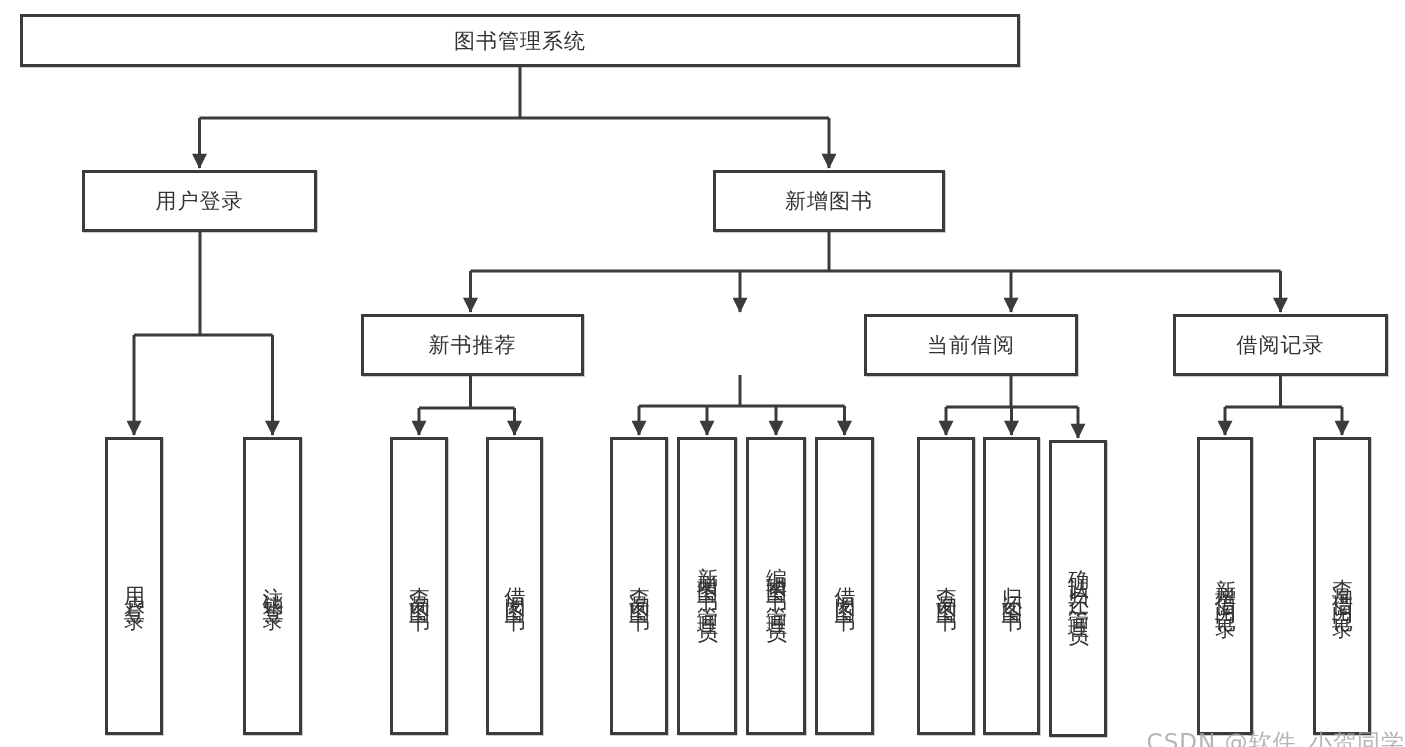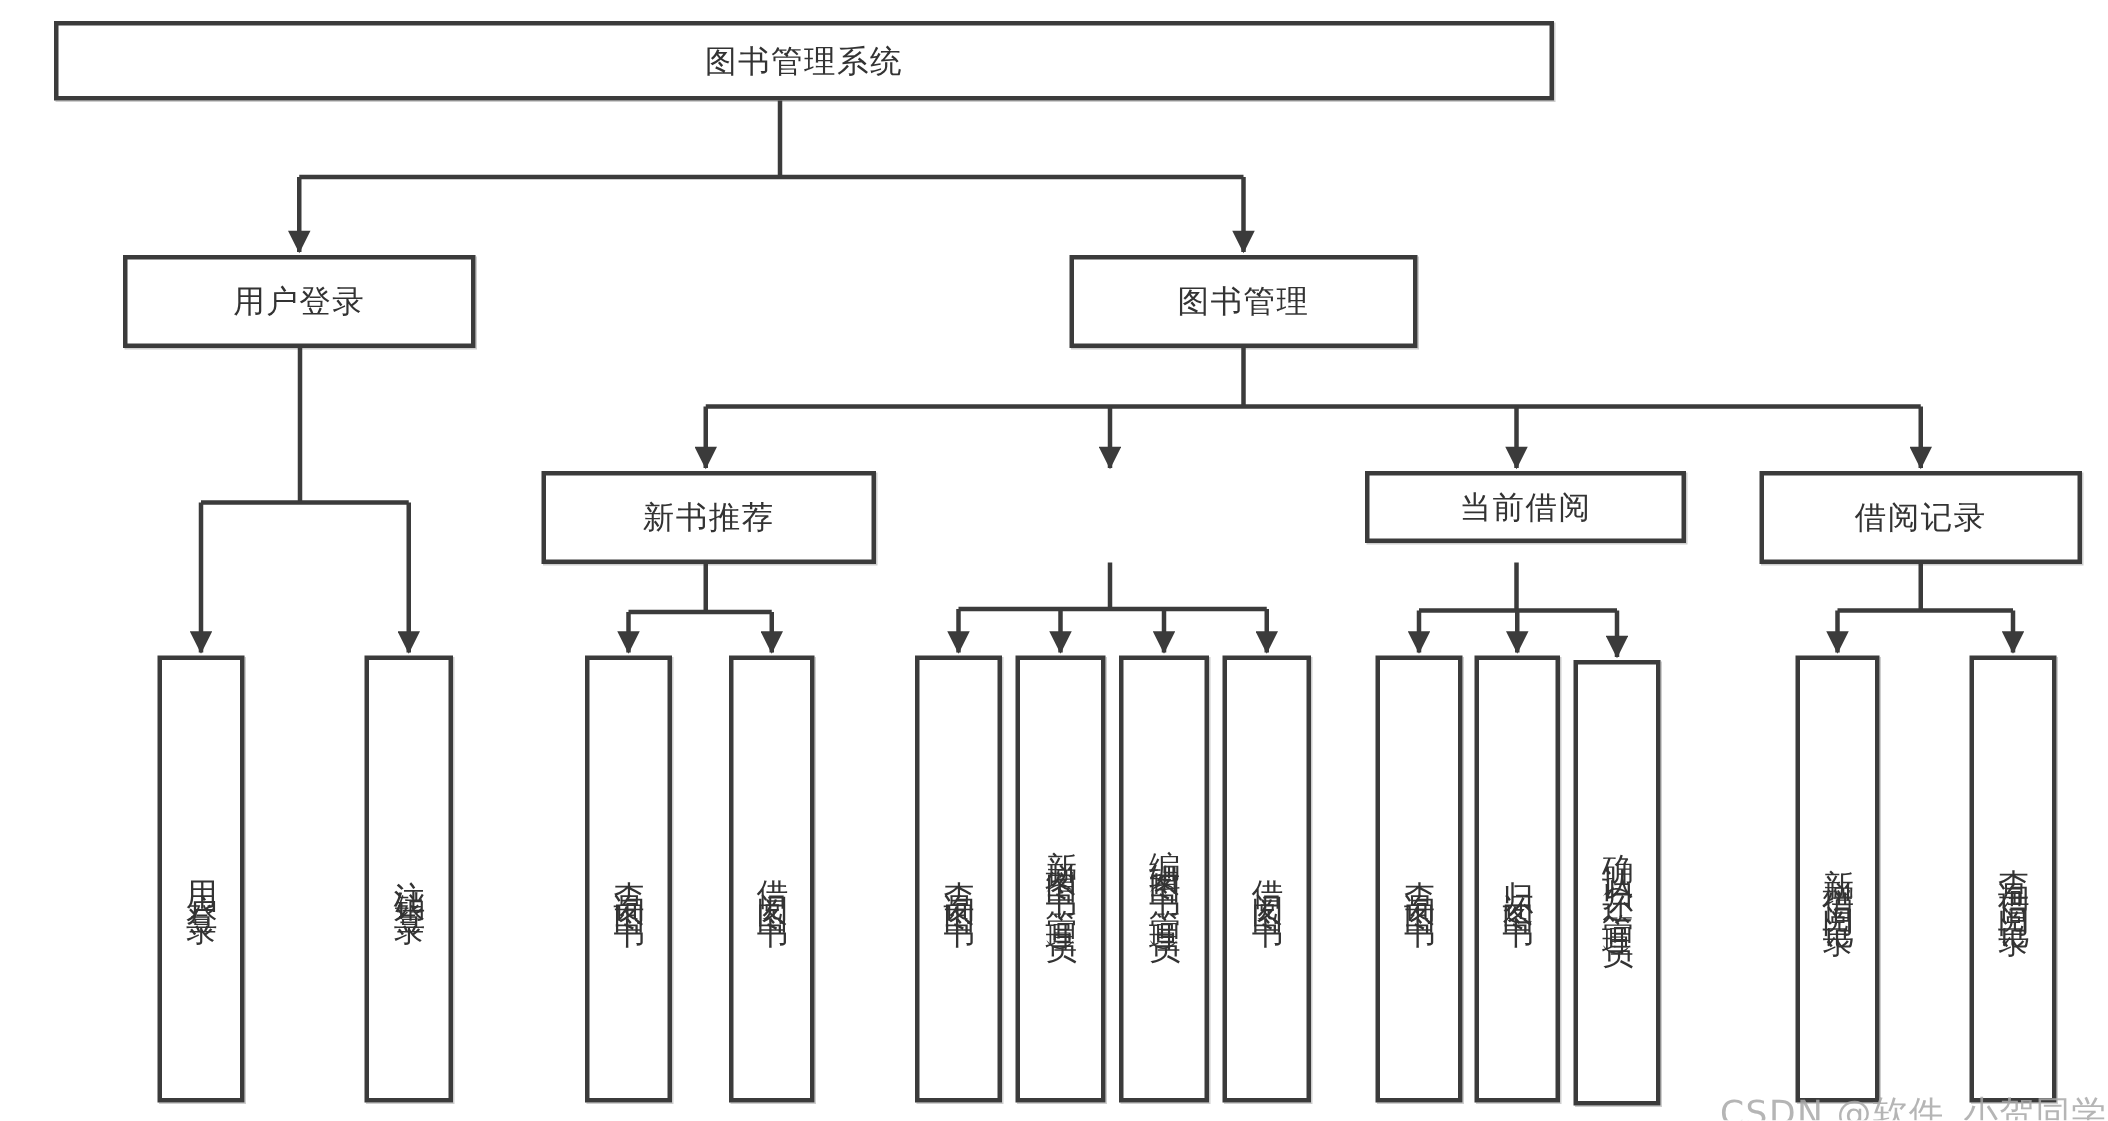--- a/index.html
+++ b/index.html
@@ -106,35 +106,35 @@
       <path d="M1011.5,407 V435" marker-end="url(#arrow)"></path>
       <path d="M1078,407 V438" marker-end="url(#arrow)"></path>
 
       <path d="M1280.5,375 V407"></path>
       <path d="M1225,407 H1342"></path>
       <path d="M1225,407 V435" marker-end="url(#arrow)"></path>
       <path d="M1342,407 V435" marker-end="url(#arrow)"></path>
     </g>
   </svg>
 
-  <div class="box" style="left:36px; top:14px; width:1000px; height:53px;">
+  <div class="box" style="left:20px; top:14px; width:1000px; height:53px;">
     <span class="hlabel">图书管理系统</span>
   </div>
 
   <div class="box" style="left:82px; top:170px; width:235px; height:62px;">
     <span class="hlabel">用户登录</span>
   </div>
   <div class="box" style="left:713px; top:170px; width:232px; height:62px;">
-    <span class="hlabel">图书管理</span>
+    <span class="hlabel">新增图书</span>
   </div>
 
   <div class="box" style="left:361px; top:314px; width:223px; height:62px;">
     <span class="hlabel">新书推荐</span>
   </div>
-  <div class="box" style="left:910px; top:314px; width:214px; height:48px;">
+  <div class="box" style="left:864px; top:314px; width:214px; height:62px;">
     <span class="hlabel">当前借阅</span>
   </div>
   <div class="box" style="left:1173px; top:314px; width:215px; height:62px;">
     <span class="hlabel">借阅记录</span>
   </div>
 
   <div class="box leaf" style="left:105px; width:58px;">
     <span class="vtext">用户登录</span>
   </div>
   <div class="box leaf" style="left:243px; width:59px;">

